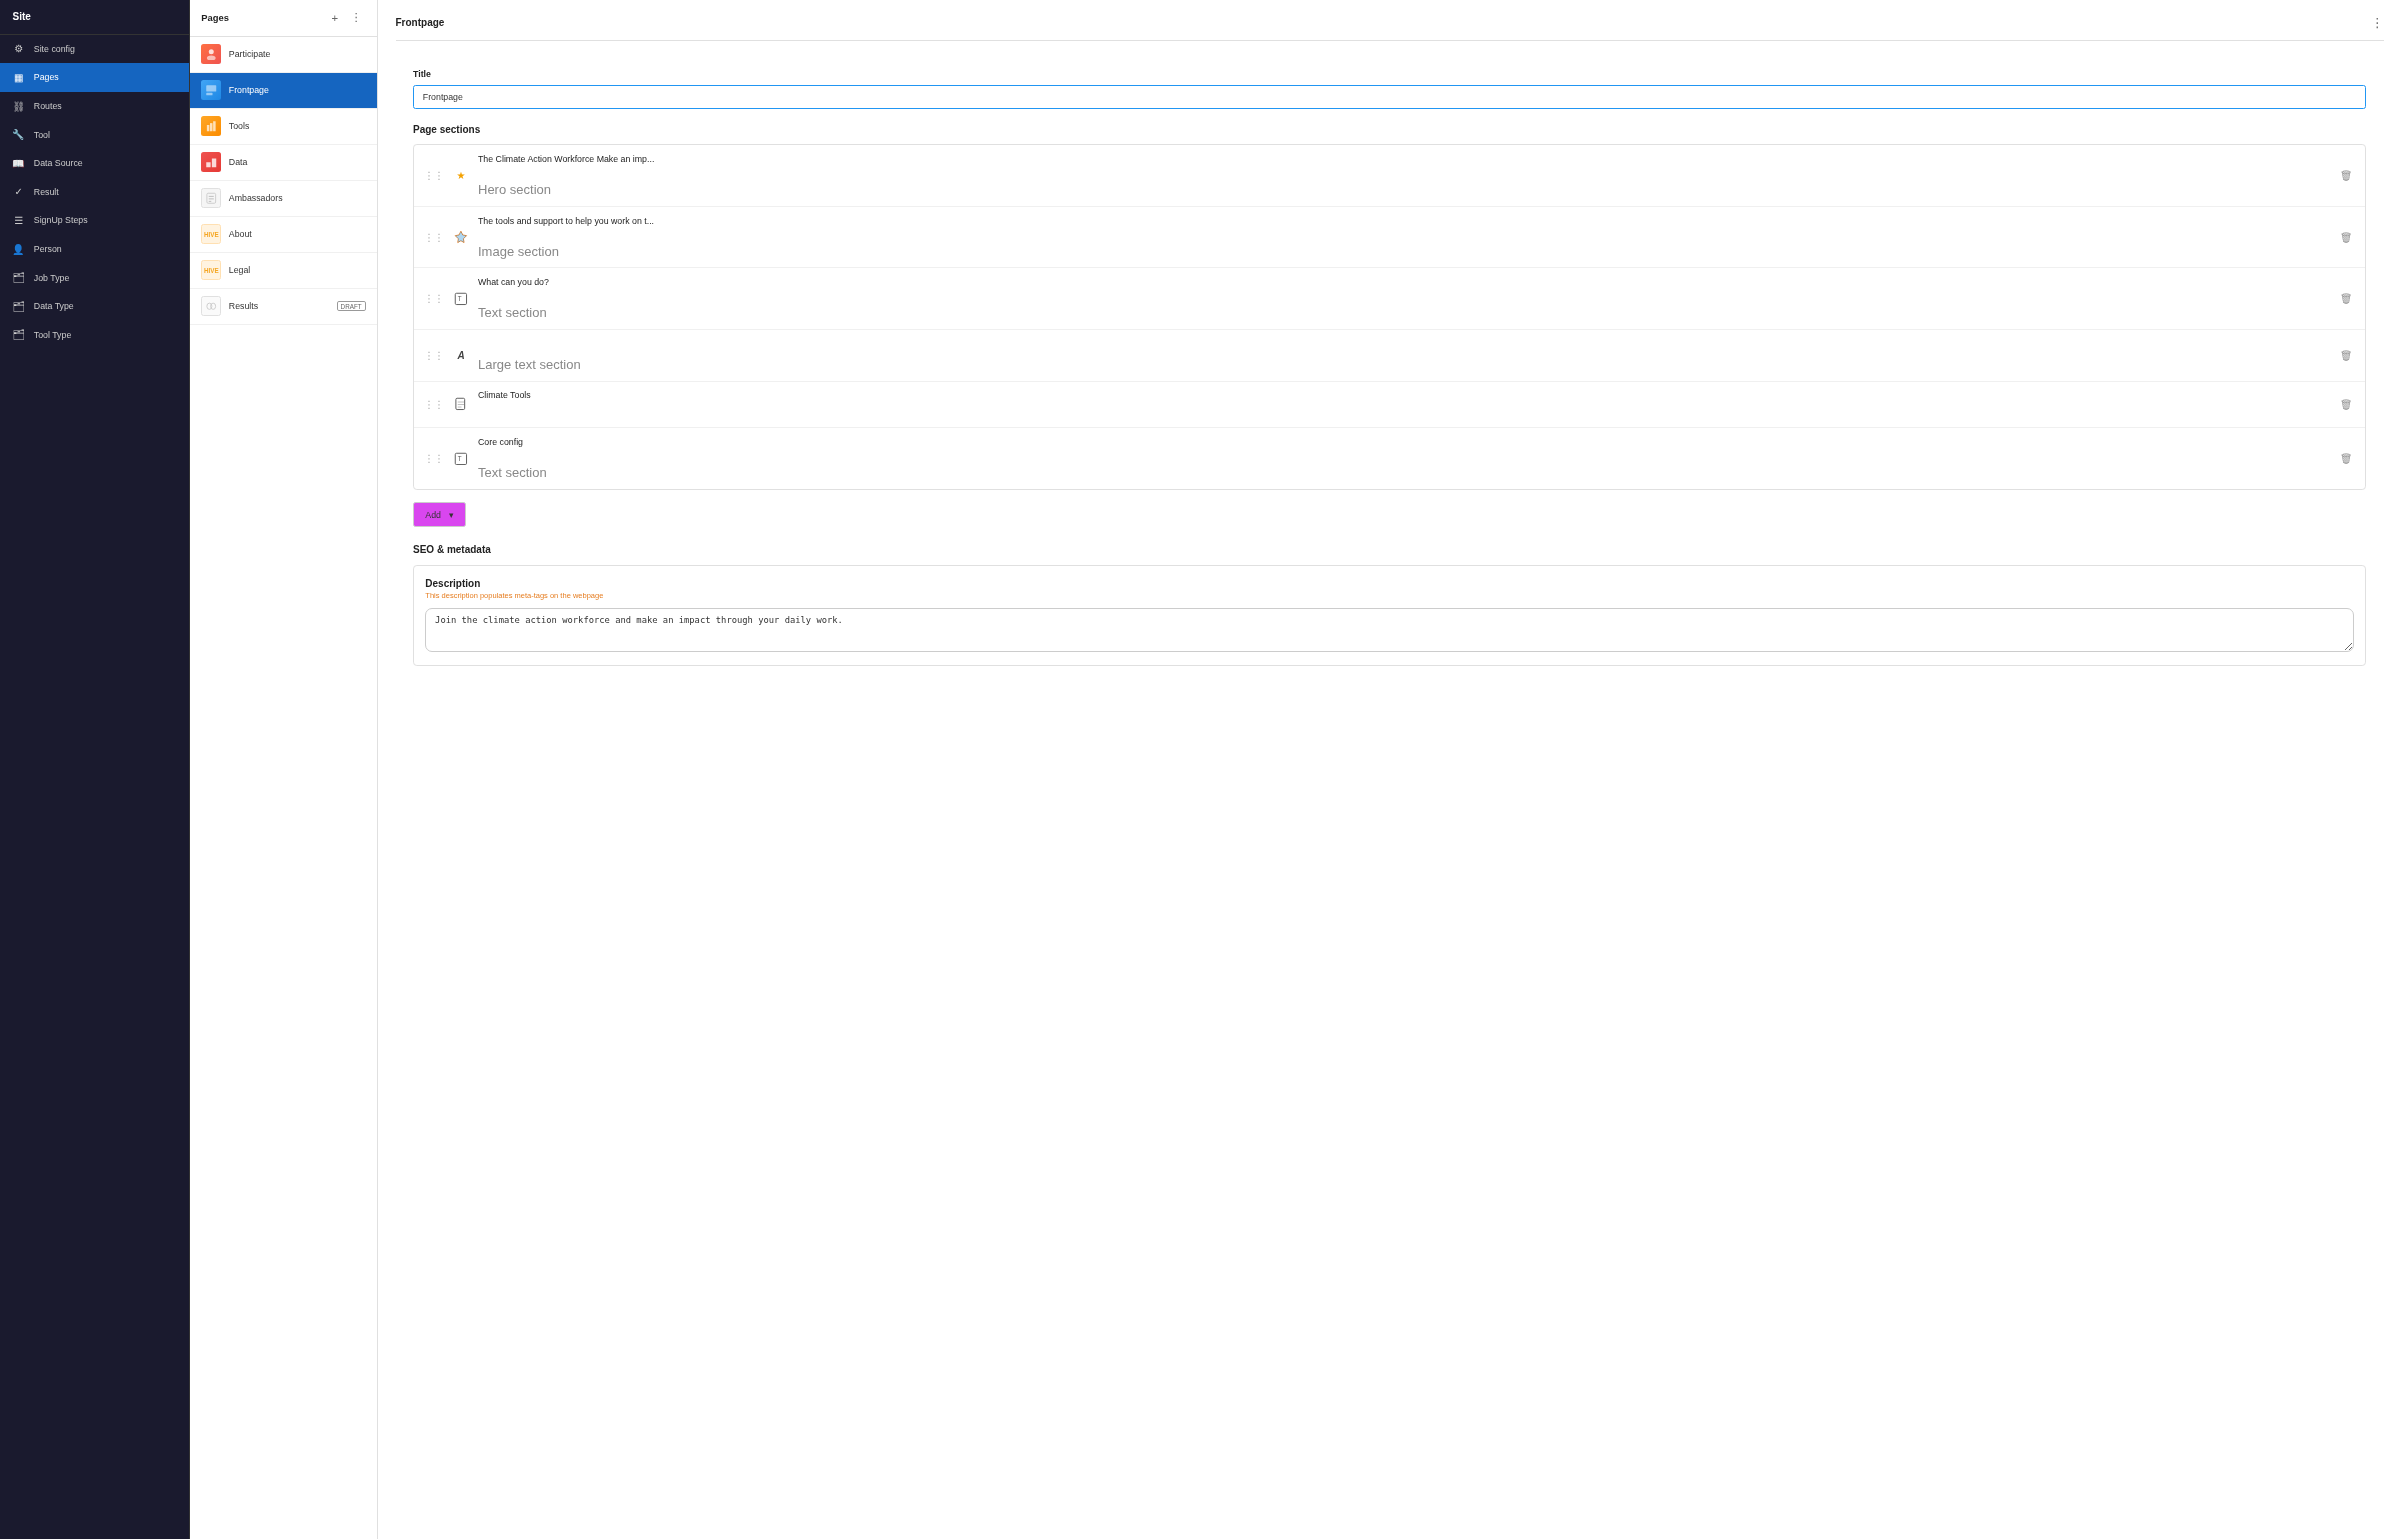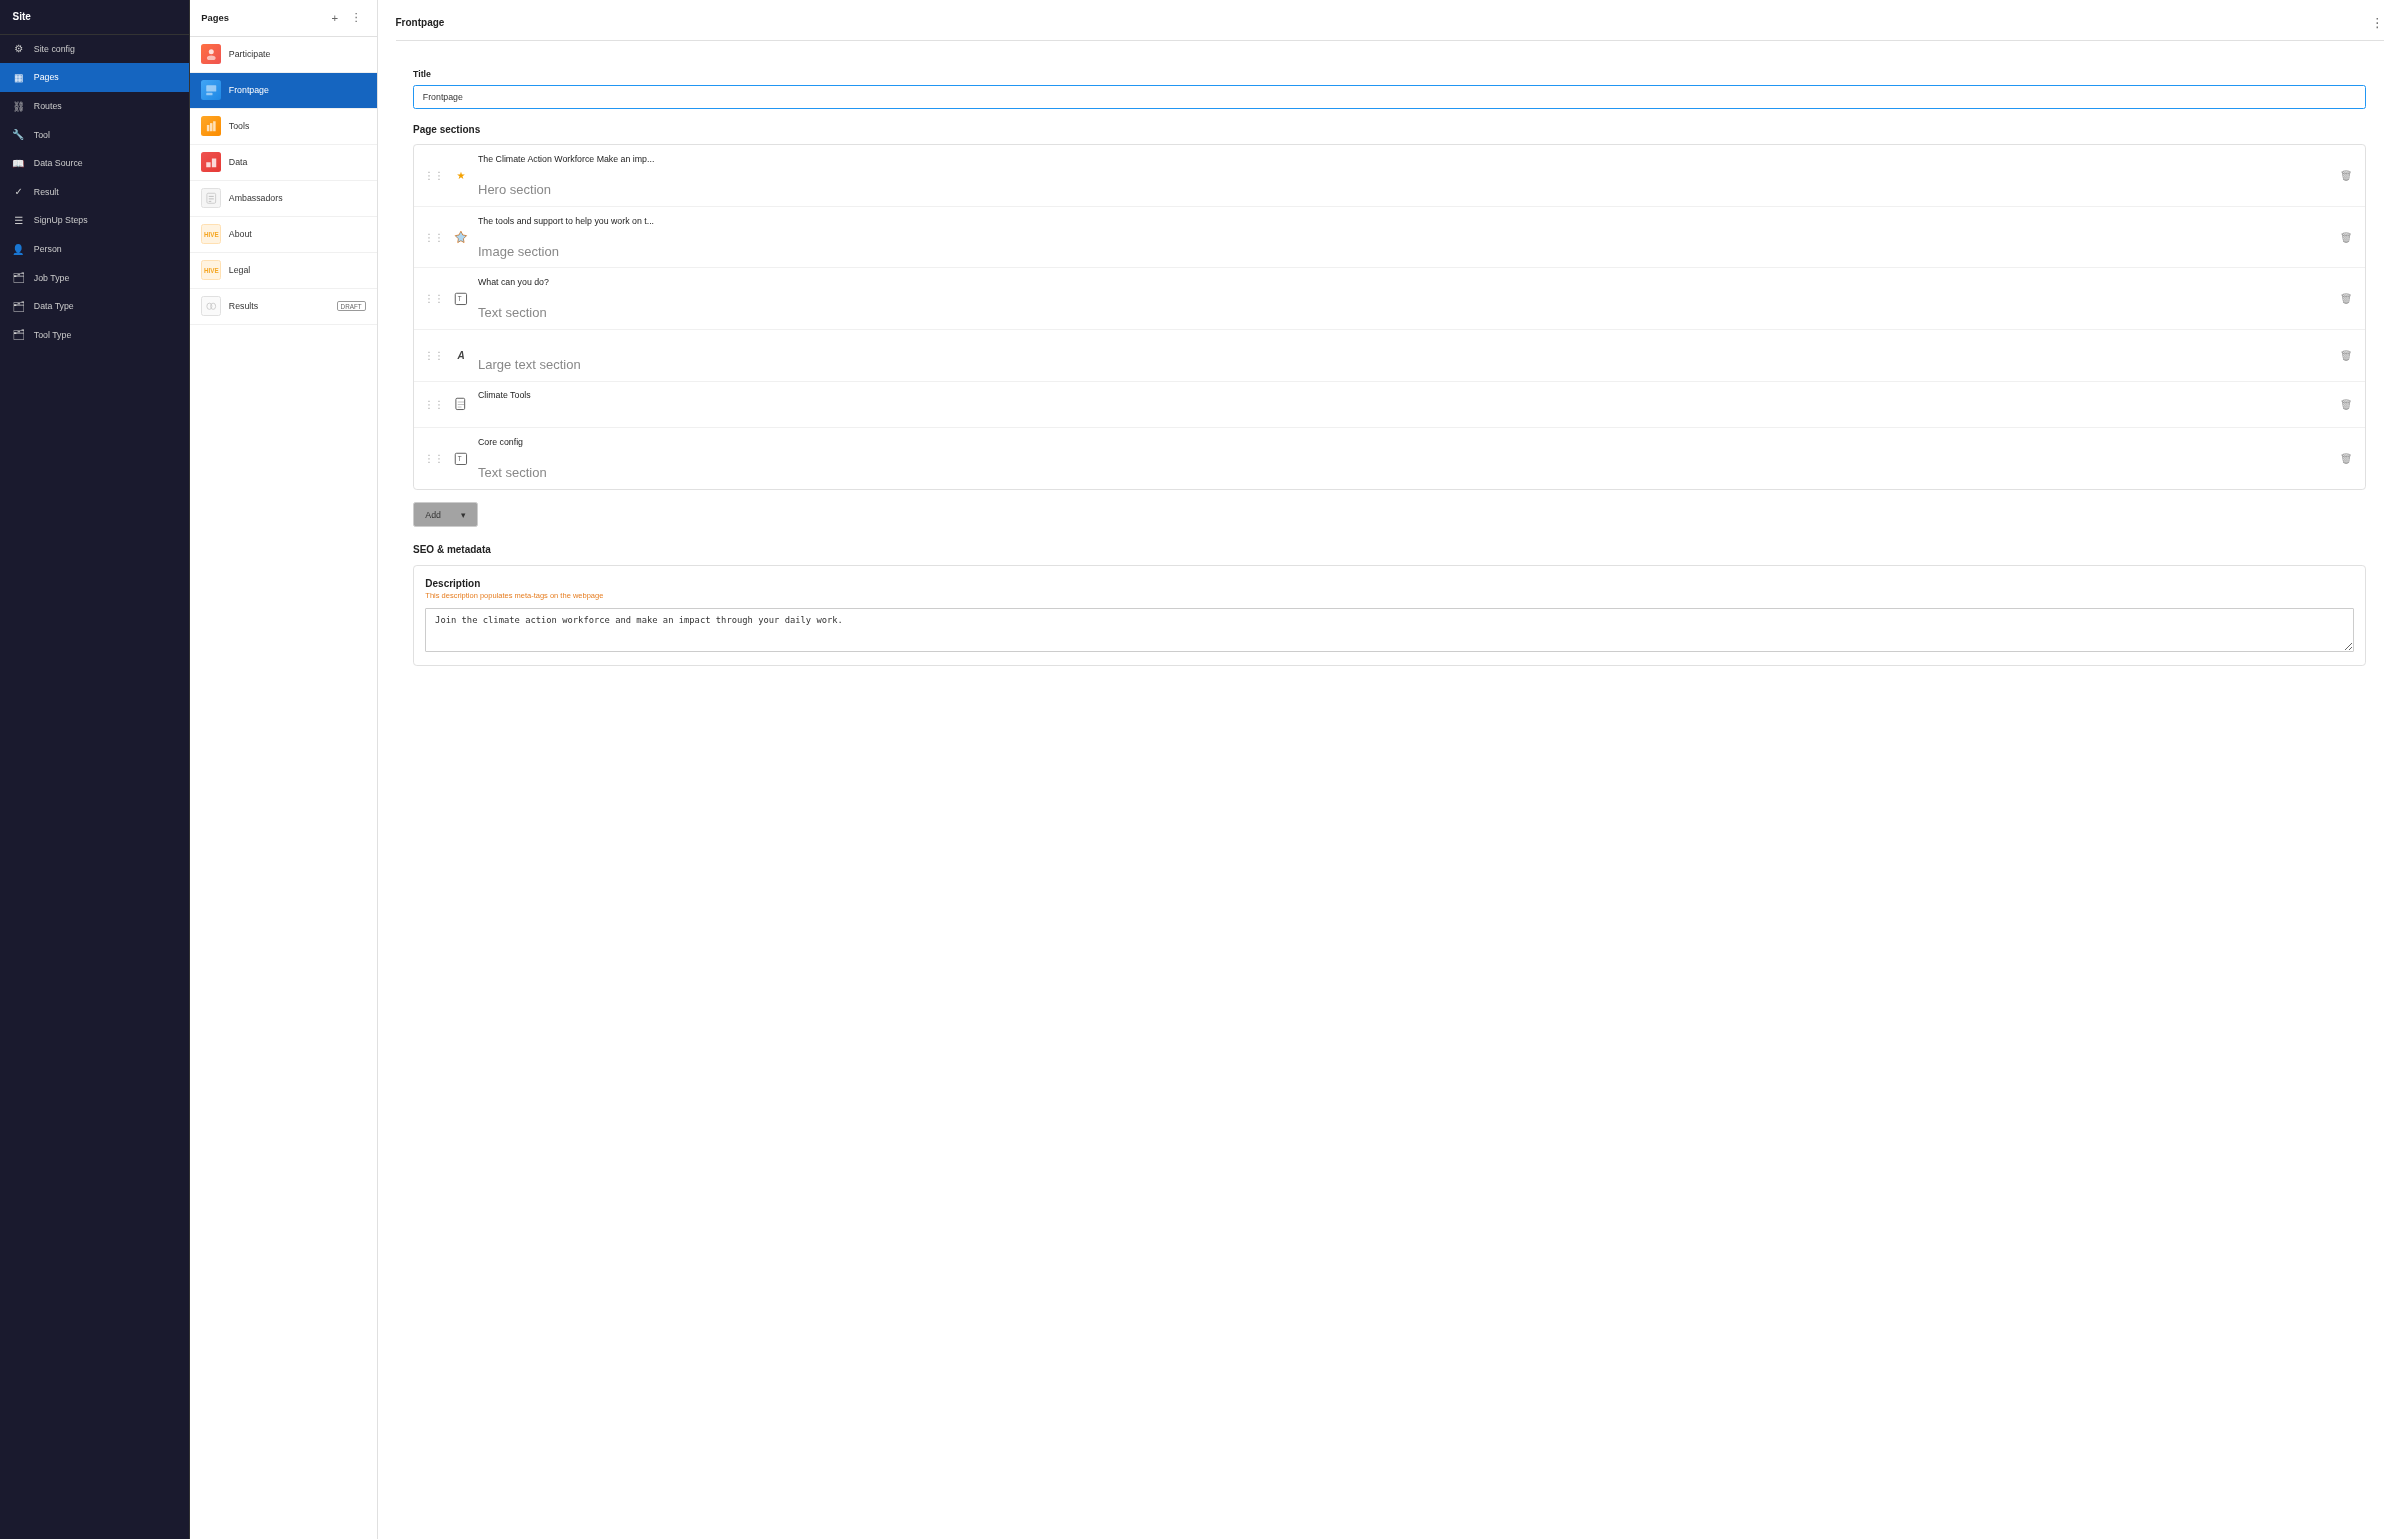--- a/index.html
+++ b/index.html
@@ -163,25 +163,25 @@
       background: none;
       border: none;
       cursor: pointer;
       color: #888;
       font-size: 10px;
       padding: 2.5px;
     }
     .add-button {
       display: flex;
       align-items: center;
-      gap: 20px;
+      gap: 8px;
       padding: 6.3px 11.3px;
       border: 0.6px solid #ccc;
       border-radius: 2.5px;
-      background: #a3a3a3;
+      background: #d946ef;
       cursor: pointer;
       font-size: 8.8px;
       color: #333;
       margin-bottom: 17.5px;
     }
     .seo-section-title {
       font-size: 10px;
       font-weight: 700;
       color: #222;
       margin-bottom: 10px;
@@ -199,21 +199,21 @@
     }
     .seo-field-hint {
       font-size: 7.5px;
       color: #e67e22;
       margin-bottom: 7.5px;
     }
     .seo-textarea {
       width: 100%;
       padding: 6.3px 8.8px;
       border: 0.6px solid #ccc;
-      border-radius: 1px;
+      border-radius: 7px;
       font-size: 8.8px;
       color: #333;
       resize: vertical;
       min-height: 44px;
       outline: none;
     }
 
     
     .thumb-participate { background: linear-gradient(135deg, #ff7043, #ef5350); }
     .thumb-frontpage { background: linear-gradient(135deg, #42a5f5, #1e88e5); }

